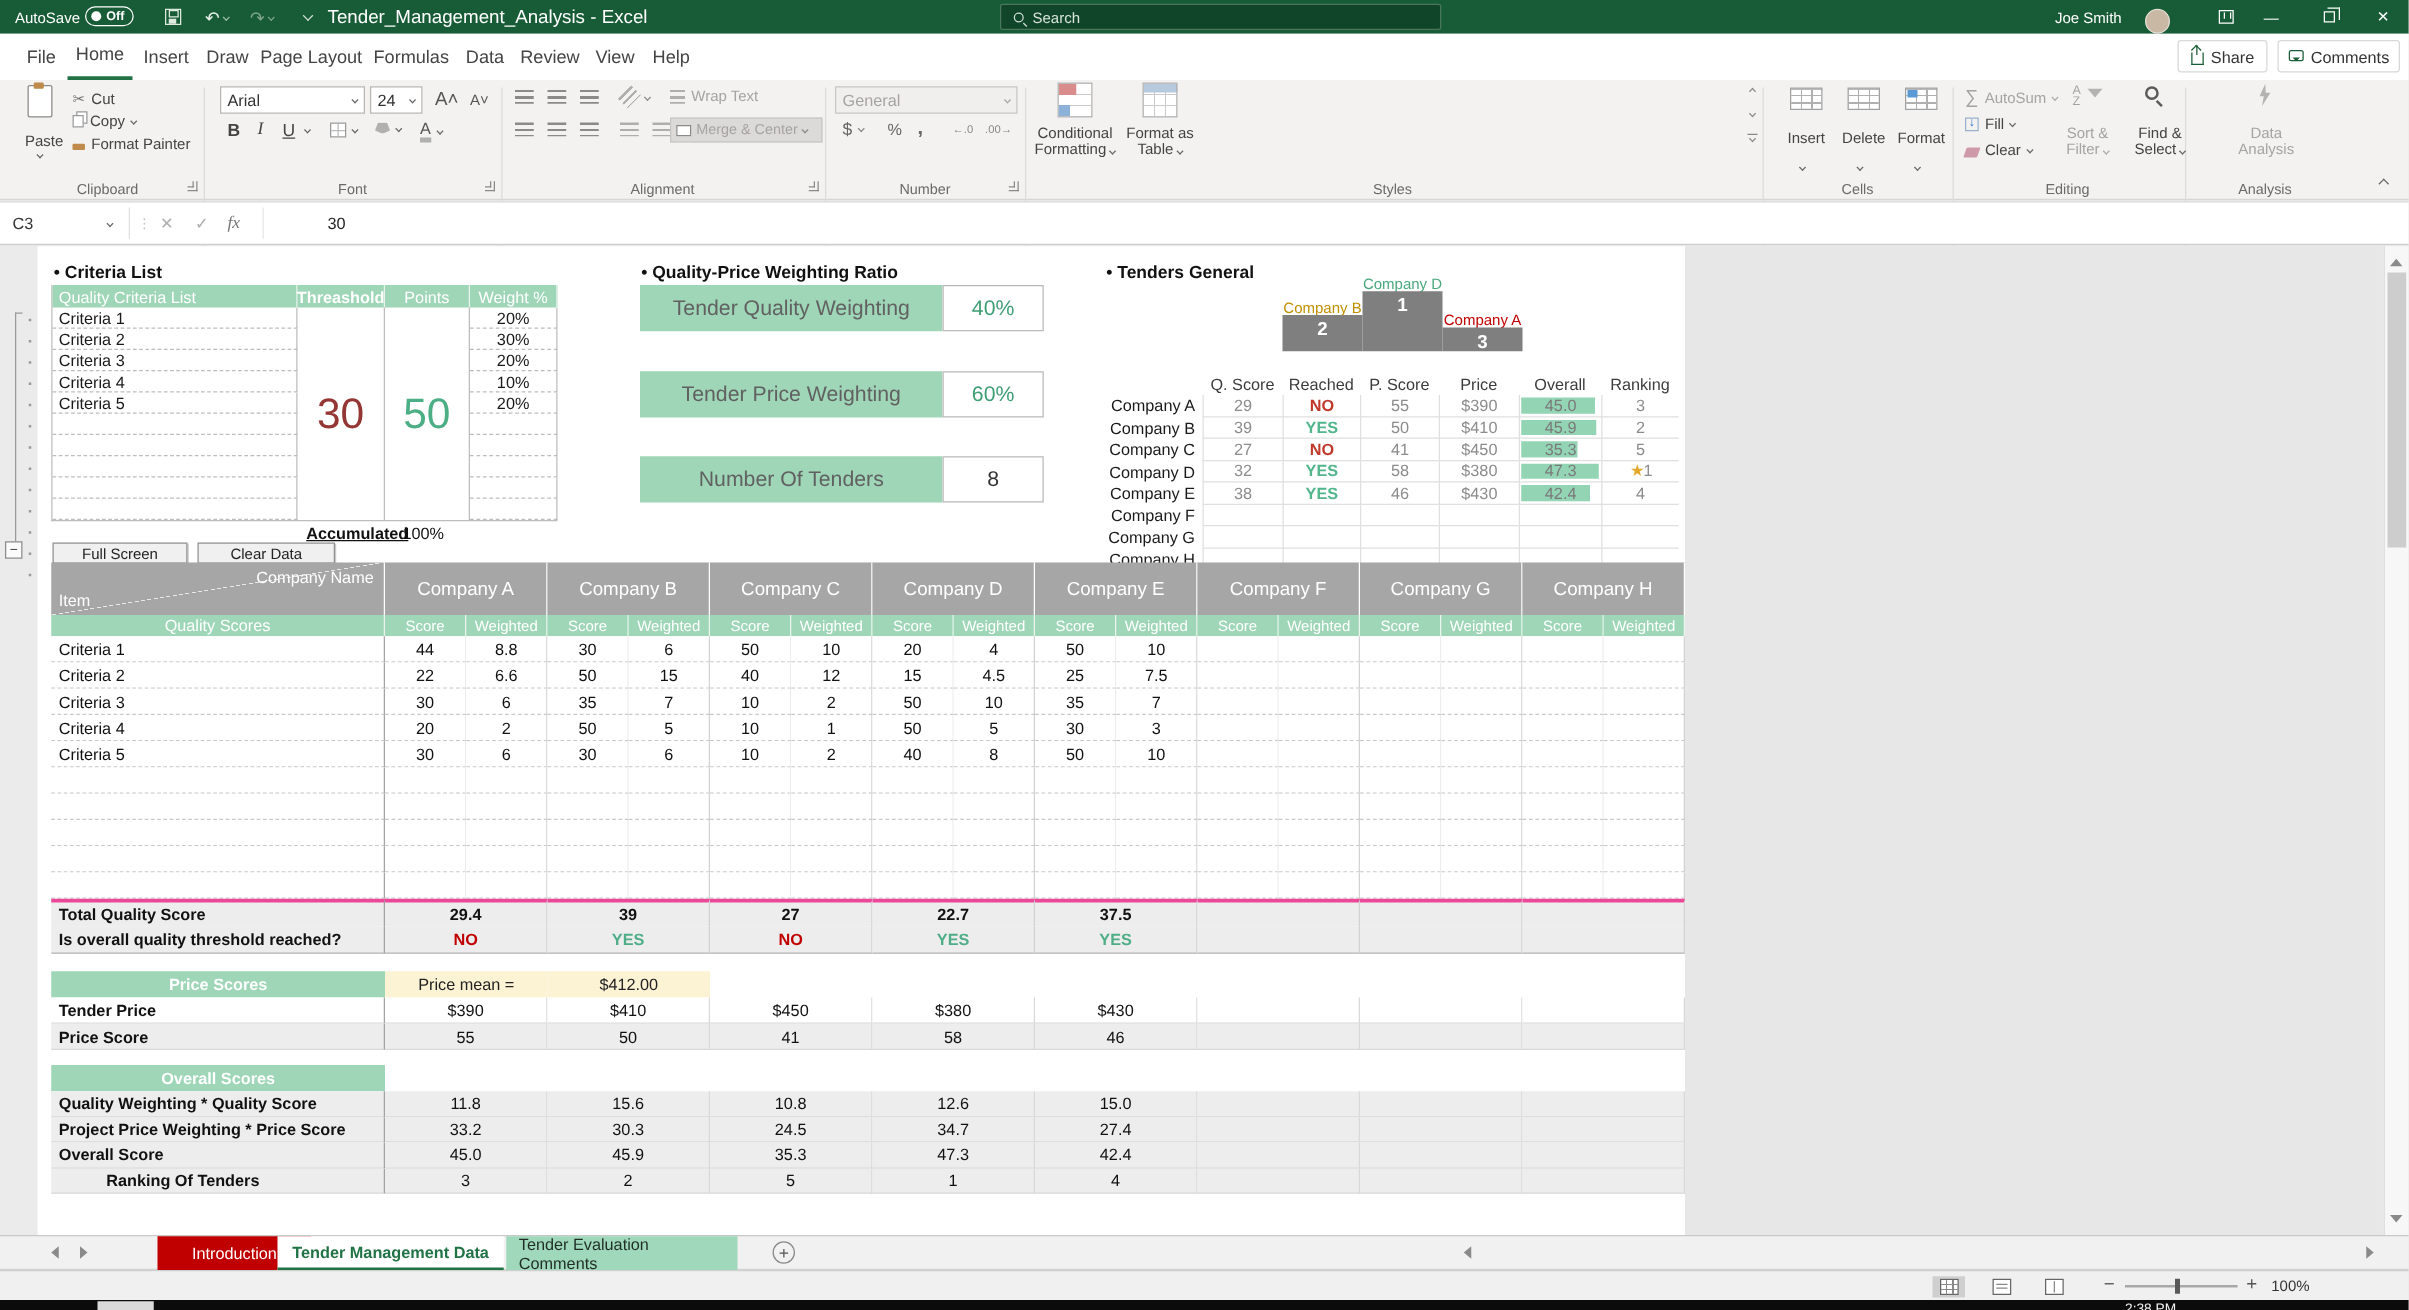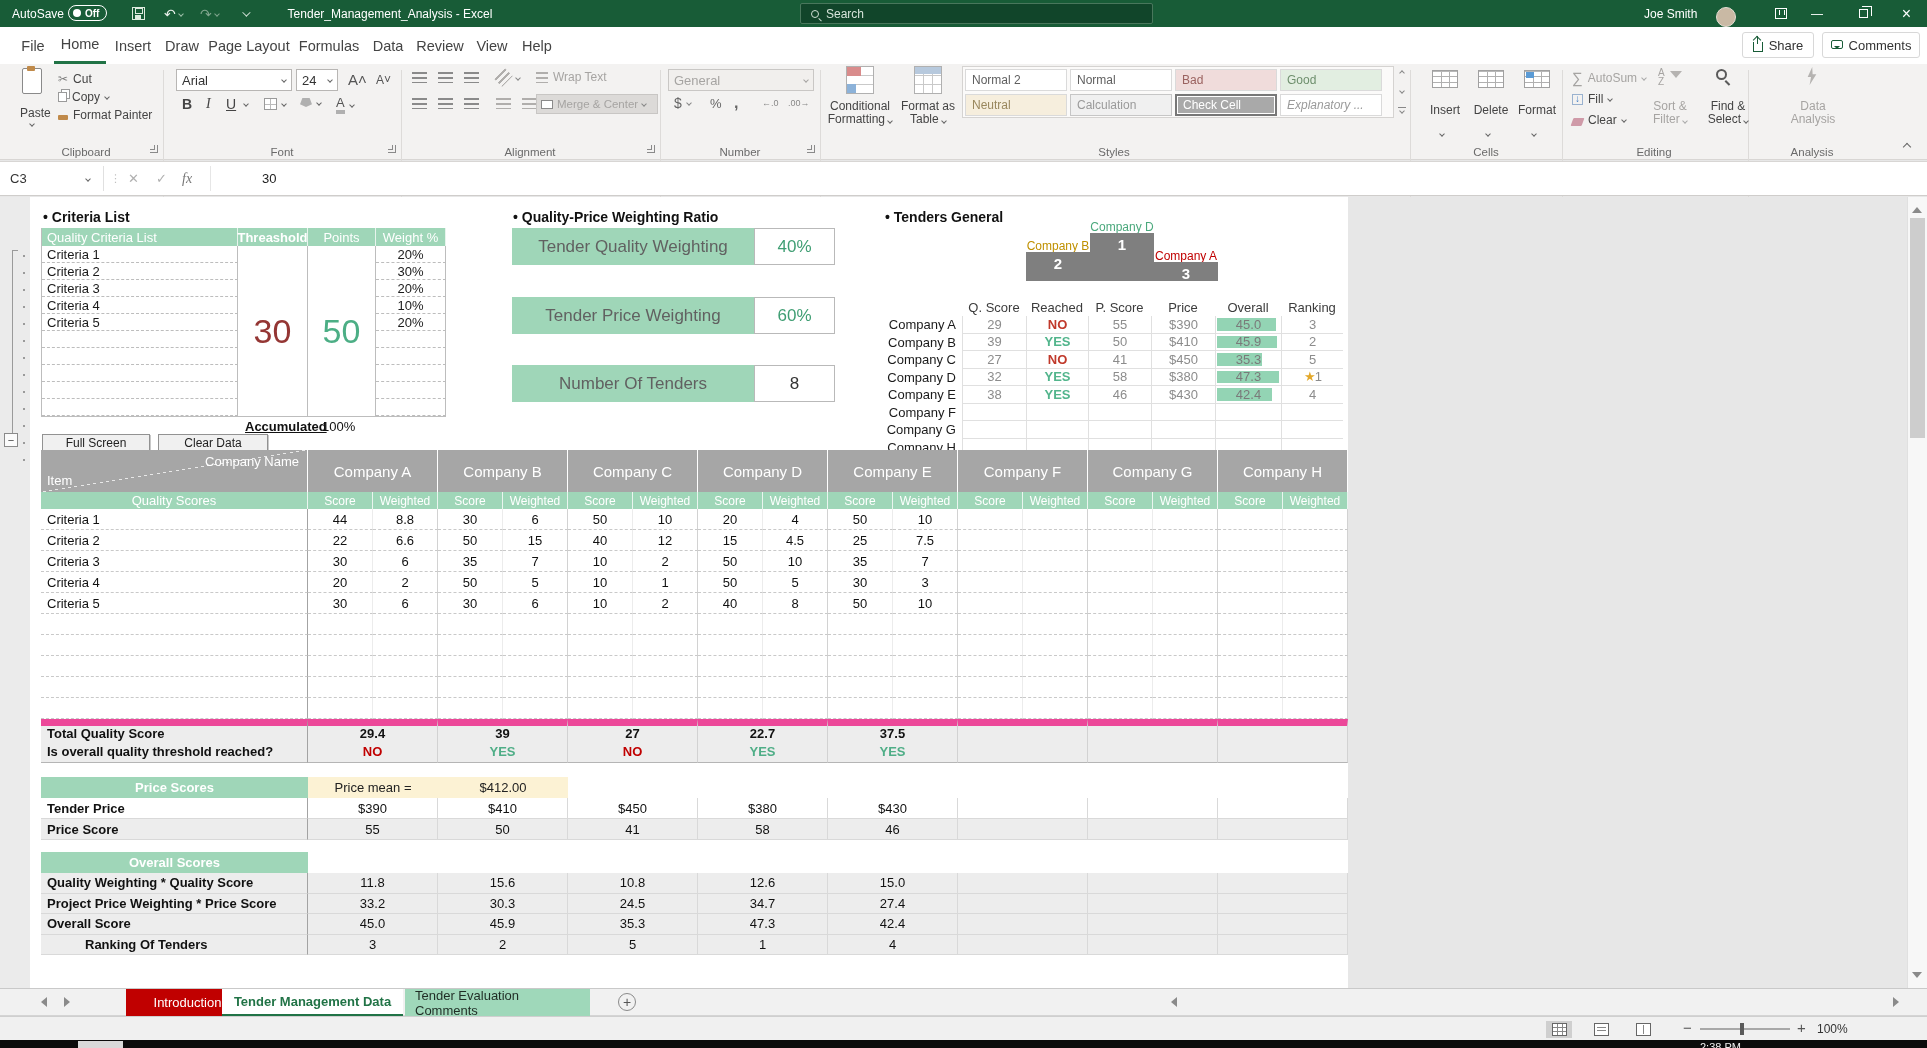--- a/index.html
+++ b/index.html
@@ -113,21 +113,21 @@
 .mt-corner .bl{position:absolute;bottom:4px;left:6px;color:#fff;font-size:13px}
 .mt-h{background:#a6a6a6;color:#fff;font-size:15px;display:flex;align-items:center;justify-content:center;border-right:1px solid #fff}
 .mt-band{background:#9fd6b8;color:#fff;font-size:13px;display:flex;align-items:center;justify-content:center;border-right:1px solid #eaf5ef}
 .mt-sub{background:#9fd6b8;color:#fff;font-size:12px;display:flex;align-items:center;justify-content:center;border-right:1px solid #eaf5ef}
 .mt-label{font-size:13px;color:#111;display:flex;align-items:center;padding-left:6px;border-right:1px solid #a3a3a3;border-bottom:1px dashed #c9c9c9;background:#fff}
 .mt-cell{font-size:13px;color:#111;display:flex;align-items:center;justify-content:center;border-bottom:1px dashed #c9c9c9;background:#fff}
 .mt-cell.s{border-right:1px solid #ececec}
 .mt-cell.w{border-right:1px solid #d2d2d2}
 .mt-tlabel{font-size:13px;font-weight:700;color:#111;display:flex;align-items:center;padding-left:6px;border-right:1px solid #a3a3a3;background:#ededed}
 .mt-tcell{font-size:13px;font-weight:700;color:#111;display:flex;align-items:center;justify-content:center;border-right:1px solid #d2d2d2;background:#ededed}
-.rowtop{border-top:7px solid #ec4899}
+.rowtop{border-top:3px solid #ec4899}
 .rowbot{border-bottom:1px solid #b5b5b5}
 
 .bgrid{position:absolute;left:41px;display:grid;grid-template-columns:267px repeat(8,130px)}
 .bg-band{background:#9fd6b8;color:#fff;font-size:13px;font-weight:700;display:flex;align-items:center;justify-content:center}
 .bg-cream{background:#fcf2d4;font-size:13px;color:#222;display:flex;align-items:center;justify-content:center}
 .bg-label{font-size:13px;font-weight:700;color:#111;display:flex;align-items:center;padding-left:6px;border-right:1px solid #a3a3a3;border-bottom:1px solid #d9d9d9}
 .bg-cell{font-size:13px;color:#111;display:flex;align-items:center;justify-content:center;border-right:1px solid #d9d9d9;border-bottom:1px solid #d9d9d9}
 .bg-white{background:#fff}
 .bg-gray{background:#ededed}
 
@@ -168,21 +168,21 @@
         </span>
     </div>
     <div class="tb-item" style="left:132px">
         <span class="icon-save"></span>
       </div>
     <div class="tb-item undo" style="left:164px">↶<span class="chev chev-sm" style="margin-left:3px;color:#9dbfa9"></span></div>
     <div class="tb-item redo" style="left:200px">↷<span class="chev chev-sm" style="margin-left:3px;color:#7fa58d"></span></div>
     <div class="tb-item" style="left:242px;color:#cfdfd4">
         <span class="chev" style="transform:rotate(45deg) translateY(-2px)"></span>
       </div>
-    <div class="tb-item" style="left:260px;width:260px;justify-content:center;font-size:12px">Tender_Management_Analysis - Excel</div>
+    <div class="tb-item" style="left:260px;width:260px;justify-content:center;font-size:15px">Tender_Management_Analysis - Excel</div>
     <div class="searchpill">
         <span class="mag"></span>
         <span>Search</span>
       </div>
     <div class="tb-item" style="left:1644px">Joe Smith</div>
     <div class="tb-item" style="left:1716px;top:3px">
         <span class="avatar"></span>
       </div>
     <div class="winbtn" style="left:1758px">
         <span class="ribdisp"></span>
@@ -348,23 +348,20 @@
       </div>
 
     <div class="ritem" style="left:846px;top:2px">
         <span style="width:28px;height:28px;border:1px solid #b0b0b0;background:linear-gradient(#d98c8c 0 0) 0 0/14px 9px no-repeat,linear-gradient(#8cb2d9 0 0) 0 100%/9px 9px no-repeat,repeating-linear-gradient(to bottom,transparent 0 8px,#c9c9c9 8px 9px),#fff"></span>
       </div>
     <div class="two-line" style="left:825px;top:36px"><span class="dk">Conditional</span><br><span class="dk"><span>Formatting</span> <span class="chev chev-sm" style="color:#666"></span></span></div>
     <div class="ritem" style="left:914px;top:2px">
         <span style="width:28px;height:28px;border:1px solid #b0b0b0;background:linear-gradient(#b7c9dd 0 0) 0 0/28px 7px no-repeat,repeating-linear-gradient(to bottom,transparent 0 8px,#c9c9c9 8px 9px),repeating-linear-gradient(to right,transparent 0 8px,#c9c9c9 8px 9px),#fff"></span>
       </div>
     <div class="two-line" style="left:893px;top:36px"><span class="dk">Format as</span><br><span class="dk"><span>Table</span> <span class="chev chev-sm" style="color:#666"></span></span></div>
-    <div class="gallery">
-        <div id="galleryitems" style="display:contents"><div class="gitem g-normal">Normal 2</div><div class="gitem g-normal">Normal</div><div class="gitem g-bad">Bad</div><div class="gitem g-good">Good</div><div class="gitem g-neutral">Neutral</div><div class="gitem g-calc">Calculation</div><div class="gitem g-check">Check Cell</div><div class="gitem g-expl">Explanatory ...</div></div>
-      </div>
     <div style="position:absolute;left:1396px;top:4px;width:12px;height:48px;display:flex;flex-direction:column;align-items:center;justify-content:space-between;padding:3px 0">
       <span class="chev chev-sm" style="transform:rotate(-135deg);color:#888"></span>
         <span class="chev chev-sm" style="transform:rotate(45deg);color:#888"></span>
         <span style="display:flex;flex-direction:column;align-items:center">
           <span style="width:8px;height:1px;background:#888;margin-bottom:1px"></span>
           <span class="chev chev-sm" style="transform:rotate(45deg);color:#888"></span>
         </span>
     </div>
 
     <div class="ritem" style="left:1432px;top:6px">

